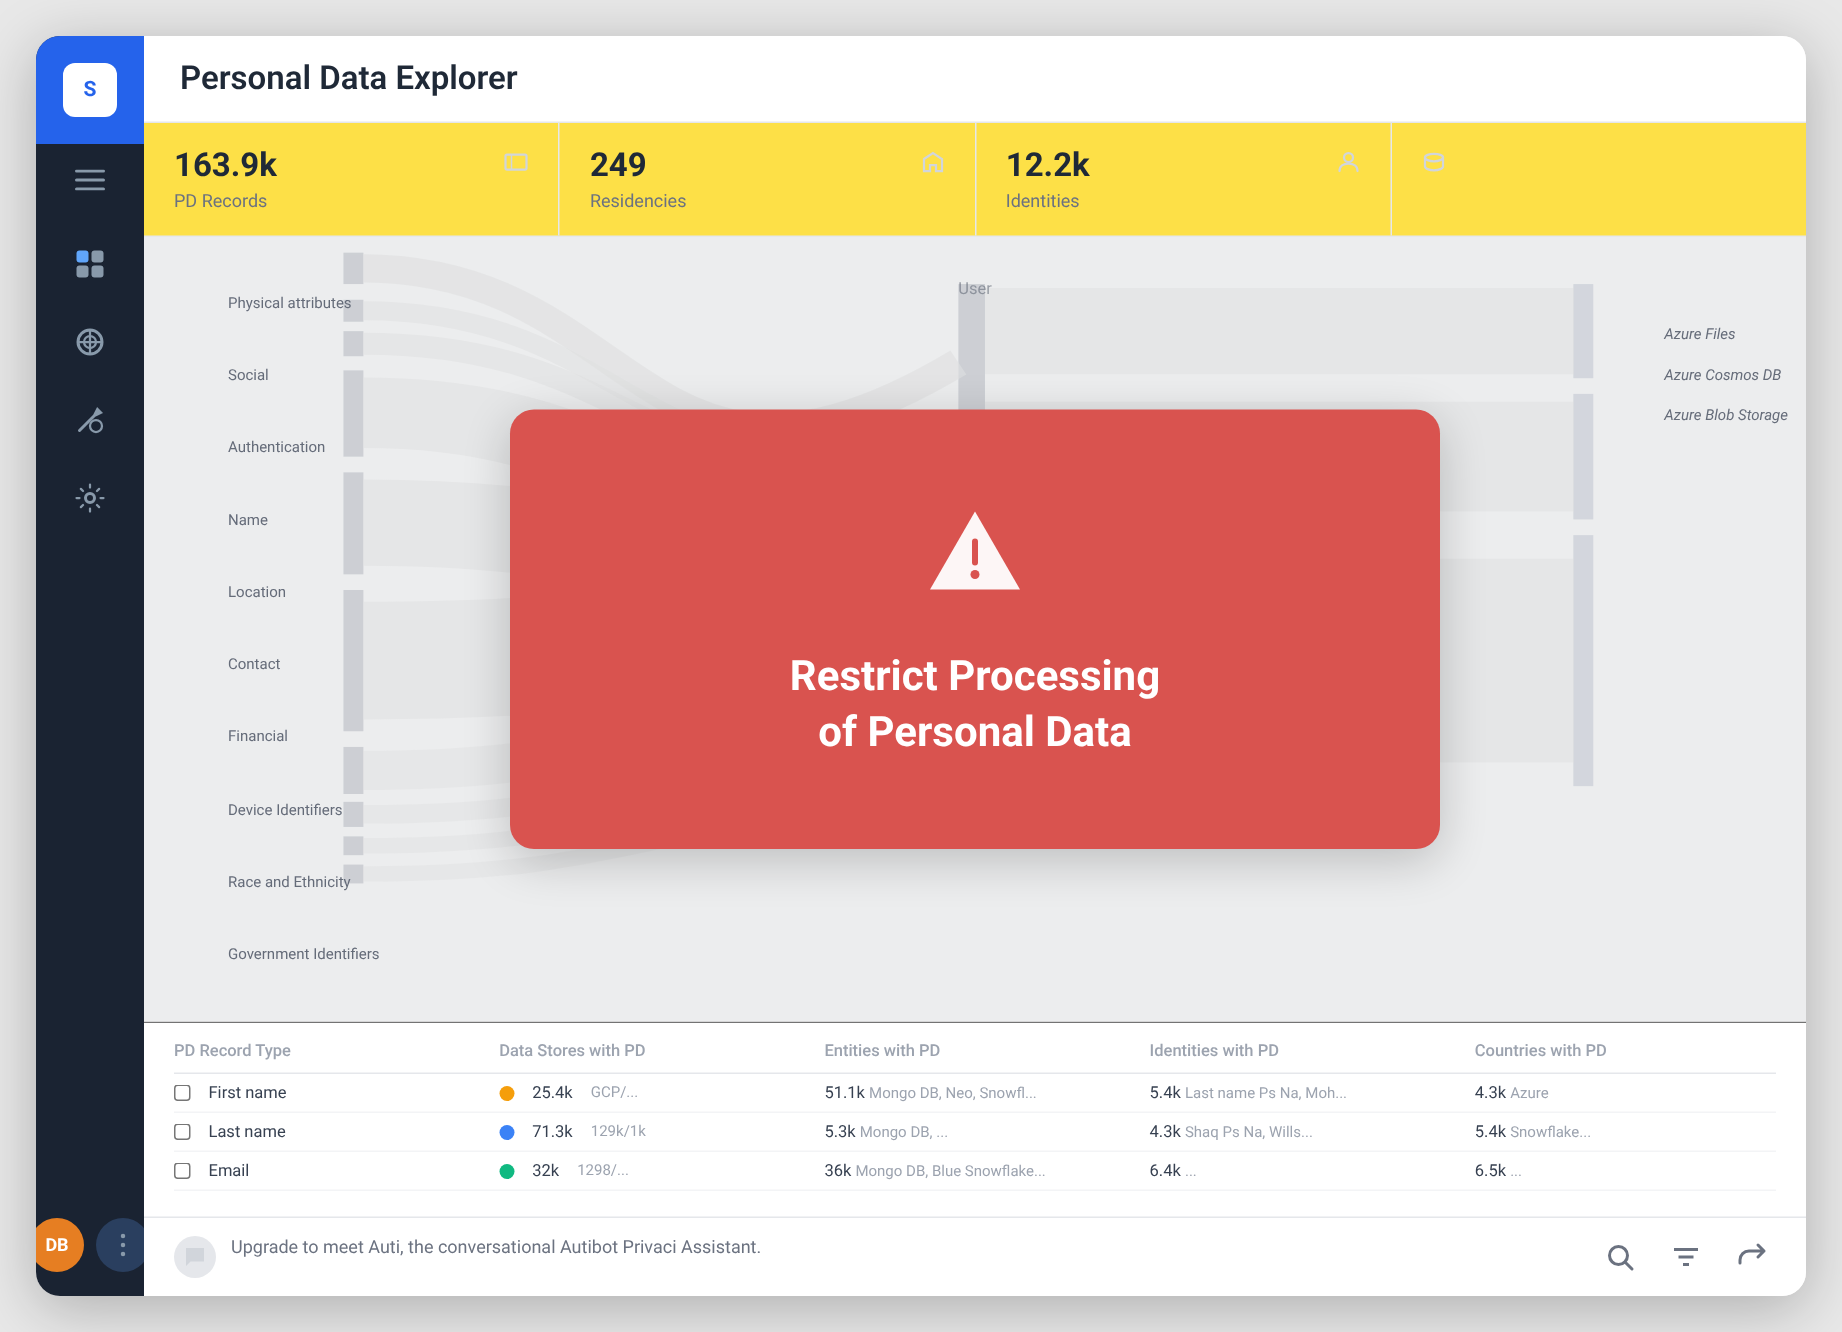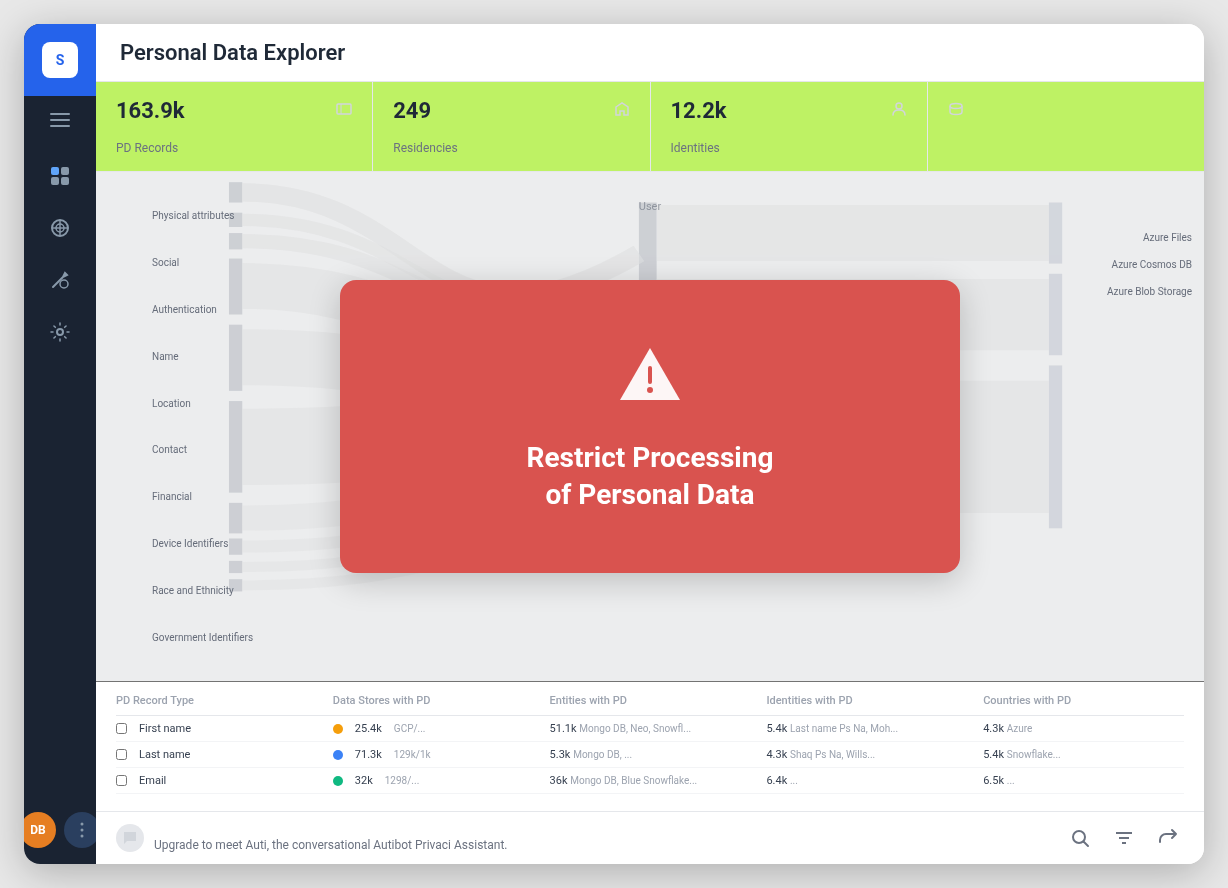--- a/index.html
+++ b/index.html
@@ -127,21 +127,21 @@
       border-bottom: 1px solid #e5e7eb;
       flex-shrink: 0;
     }
     .header-title {
       font-size: 22px;
       font-weight: 600;
       color: #1f2937;
     }
     
     .stats-bar {
-      background: #bef264;
+      background: #fde047;
       display: flex;
       border-bottom: 1px solid #e5e7eb;
       flex-shrink: 0;
     }
     .stat-item {
       flex: 1;
       padding: 16px 20px;
       border-right: 1px solid #e5e7eb;
       display: flex;
       align-items: flex-start;
@@ -152,21 +152,21 @@
     .stat-value {
       font-size: 22px;
       font-weight: 700;
       color: #1f2937;
       display: block;
     }
     .stat-label {
       font-size: 12px;
       color: #6b7280;
       display: block;
-      margin-top: 18px;
+      margin-top: 4px;
     }
     .stat-icon {
       color: #d1d5db;
       font-size: 18px;
       margin-top: 2px;
     }
     
     .chart-area {
       flex: 1;
       position: relative;
@@ -202,21 +202,21 @@
       right: 12px;
       top: 60px;
       display: flex;
       flex-direction: column;
       gap: 16px;
     }
     .right-label {
       font-size: 10px;
       color: #6b7280;
       white-space: nowrap;
-      text-align: right;
+      font-style: italic;
     }
     
     .modal-overlay {
       position: absolute;
       inset: 0;
       display: flex;
       align-items: center;
       justify-content: center;
       background: rgba(0,0,0,0.05);
     }
@@ -299,21 +299,21 @@
       background: white;
       border-top: 1px solid #e5e7eb;
       padding: 10px 20px;
       display: flex;
       align-items: center;
       justify-content: space-between;
       flex-shrink: 0;
     }
     .bottom-bar-left {
       display: flex;
-      align-items: flex-end;
+      align-items: flex-start;
       gap: 10px;
     }
     .chat-bubble-icon {
       width: 28px;
       height: 28px;
       border-radius: 50%;
       background: #e5e7eb;
       display: flex;
       align-items: center;
       justify-content: center;

